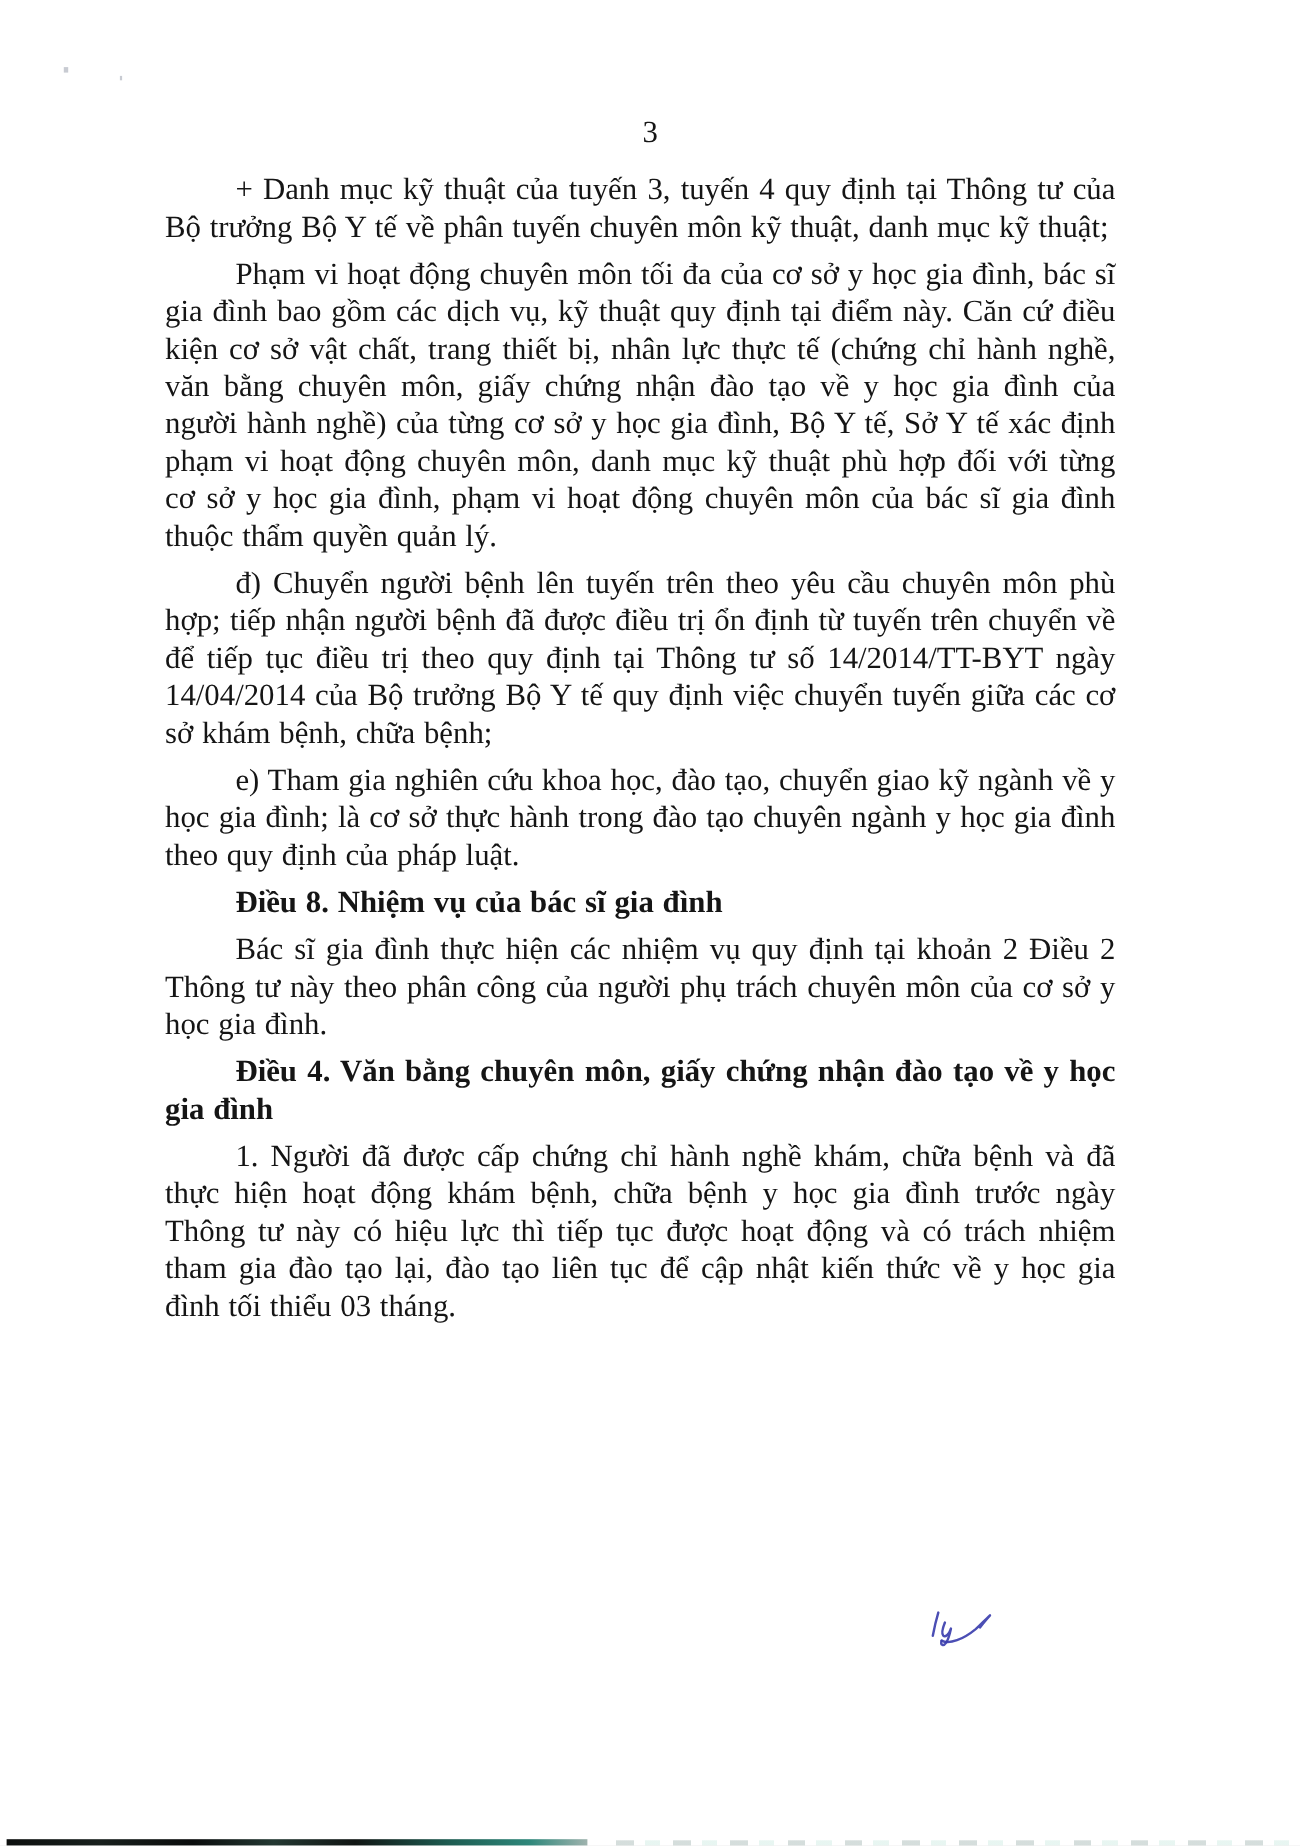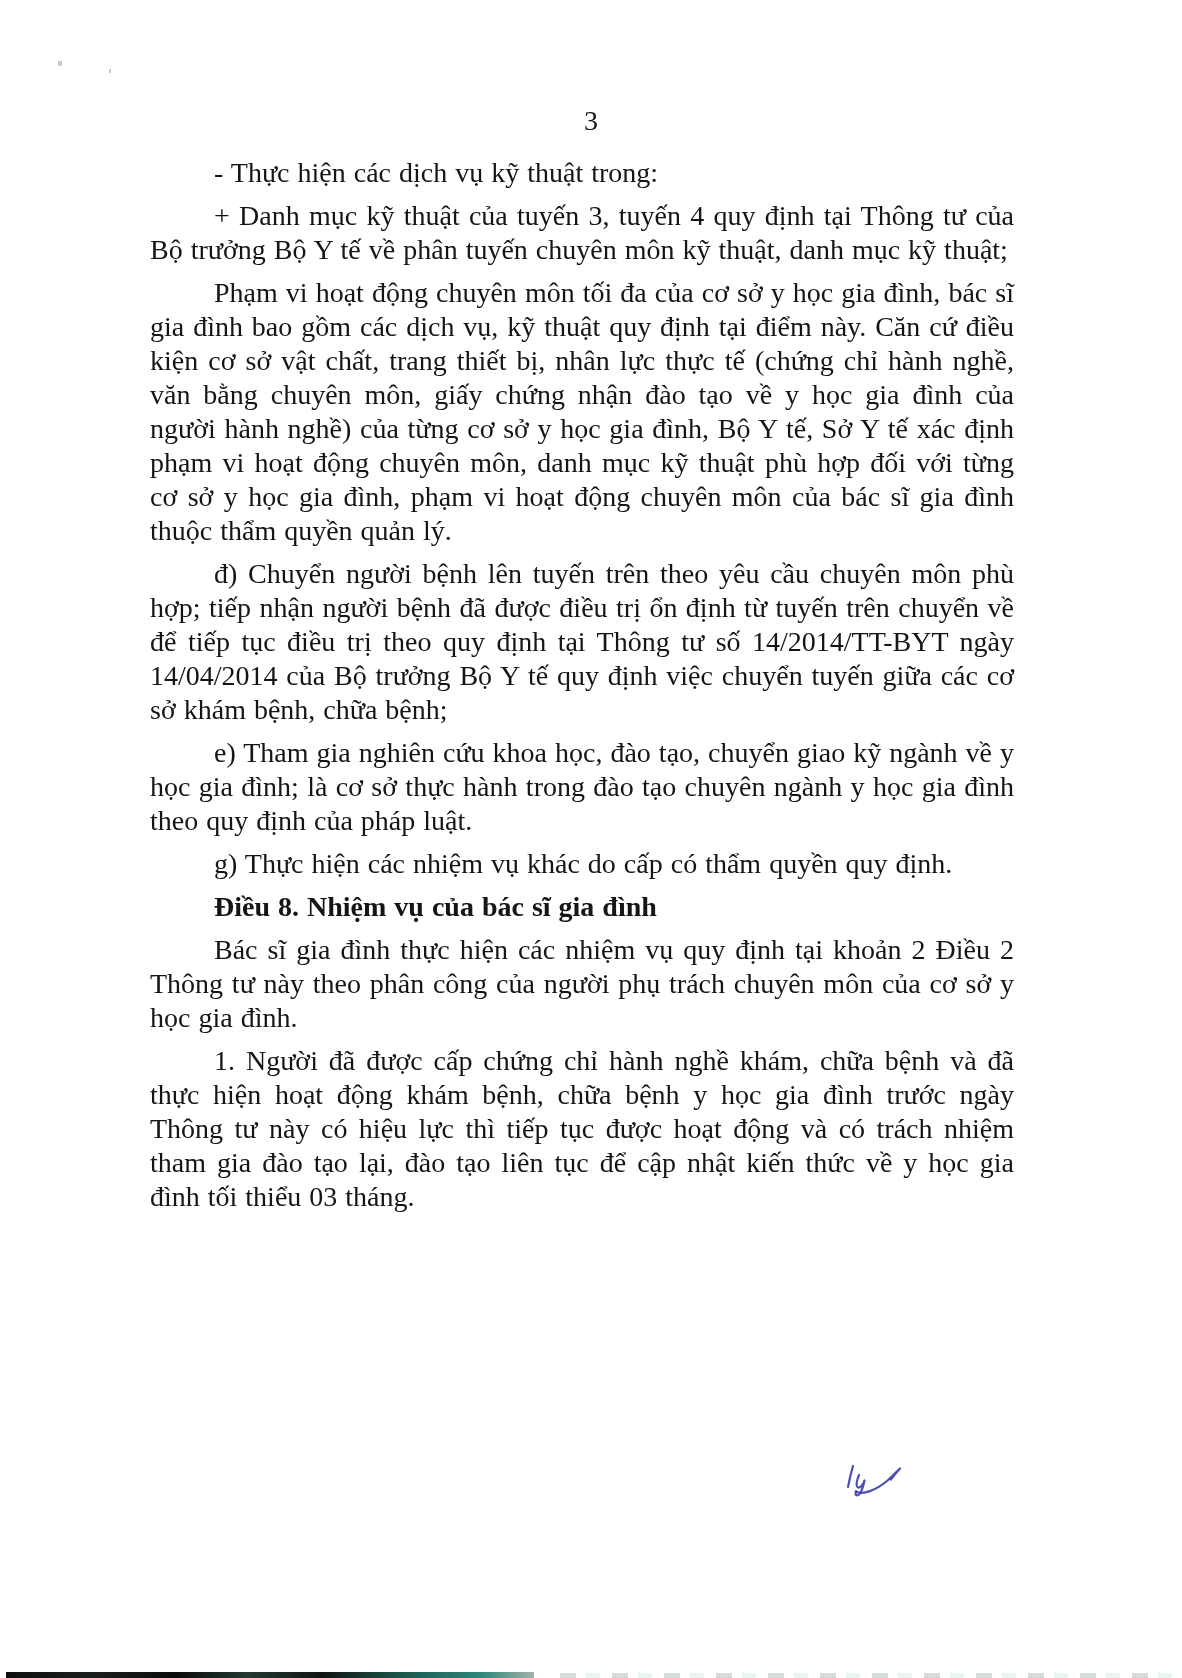--- a/index.html
+++ b/index.html
@@ -85,28 +85,27 @@
   }
 </style>
 </head>
 <body>
 
 <div class="page">
 
   <div class="page-number">3</div>
 
   <div class="content">
-    <p>- Thực hiện các dịch vụ kỹ thuật trong:</p>
     <p>+ Danh mục kỹ thuật của tuyến 3, tuyến 4 quy định tại Thông tư của Bộ trưởng Bộ Y tế về phân tuyến chuyên môn kỹ thuật, danh mục kỹ thuật;</p>
     <p>Phạm vi hoạt động chuyên môn tối đa của cơ sở y học gia đình, bác sĩ gia đình bao gồm các dịch vụ, kỹ thuật quy định tại điểm này. Căn cứ điều kiện cơ sở vật chất, trang thiết bị, nhân lực thực tế (chứng chỉ hành nghề, văn bằng chuyên môn, giấy chứng nhận đào tạo về y học gia đình của người hành nghề) của từng cơ sở y học gia đình, Bộ Y tế, Sở Y tế xác định phạm vi hoạt động chuyên môn, danh mục kỹ thuật phù hợp đối với từng cơ sở y học gia đình, phạm vi hoạt động chuyên môn của bác sĩ gia đình thuộc thẩm quyền quản lý.</p>
     <p>đ) Chuyển người bệnh lên tuyến trên theo yêu cầu chuyên môn phù hợp; tiếp nhận người bệnh đã được điều trị ổn định từ tuyến trên chuyển về để tiếp tục điều trị theo quy định tại Thông tư số 14/2014/TT-BYT ngày 14/04/2014 của Bộ trưởng Bộ Y tế quy định việc chuyển tuyến giữa các cơ sở khám bệnh, chữa bệnh;</p>
     <p>e) Tham gia nghiên cứu khoa học, đào tạo, chuyển giao kỹ ngành về y học gia đình; là cơ sở thực hành trong đào tạo chuyên ngành y học gia đình theo quy định của pháp luật.</p>
-    <p>g) Thực hiện các nhiệm vụ khác do cấp có thẩm quyền quy định.</p>
     <p class="heading">Điều 8. Nhiệm vụ của bác sĩ gia đình</p>
     <p>Bác sĩ gia đình thực hiện các nhiệm vụ quy định tại khoản 2 Điều 2 Thông tư này theo phân công của người phụ trách chuyên môn của cơ sở y học gia đình.</p>
+    <p class="heading">Điều 4. Văn bằng chuyên môn, giấy chứng nhận đào tạo về y học gia đình</p>
     <p>1. Người đã được cấp chứng chỉ hành nghề khám, chữa bệnh và đã thực hiện hoạt động khám bệnh, chữa bệnh y học gia đình trước ngày Thông tư này có hiệu lực thì tiếp tục được hoạt động và có trách nhiệm tham gia đào tạo lại, đào tạo liên tục để cập nhật kiến thức về y học gia đình tối thiểu 03 tháng.</p>
   </div>
 
   <svg class="signature" viewBox="0 0 70 40" xmlns="http://www.w3.org/2000/svg">
     <path d="M21 4 C19.5 9 17.5 17 16 25"></path>
     <path d="M27 13 C25 18 23.5 23 25.5 25 C27.5 27 31 23 32.5 18.5 C31.5 23 30.5 28 28 31.5 C26 34.5 22.5 34 24 29.5"></path>
     <path d="M24 29.5 C31 33.5 44 28 55 19 C60 14.5 64.5 9.5 68 6.5 C64 11 60.5 15 59 17.5"></path>
   </svg>
 
   <div class="speck speck-1"></div>

